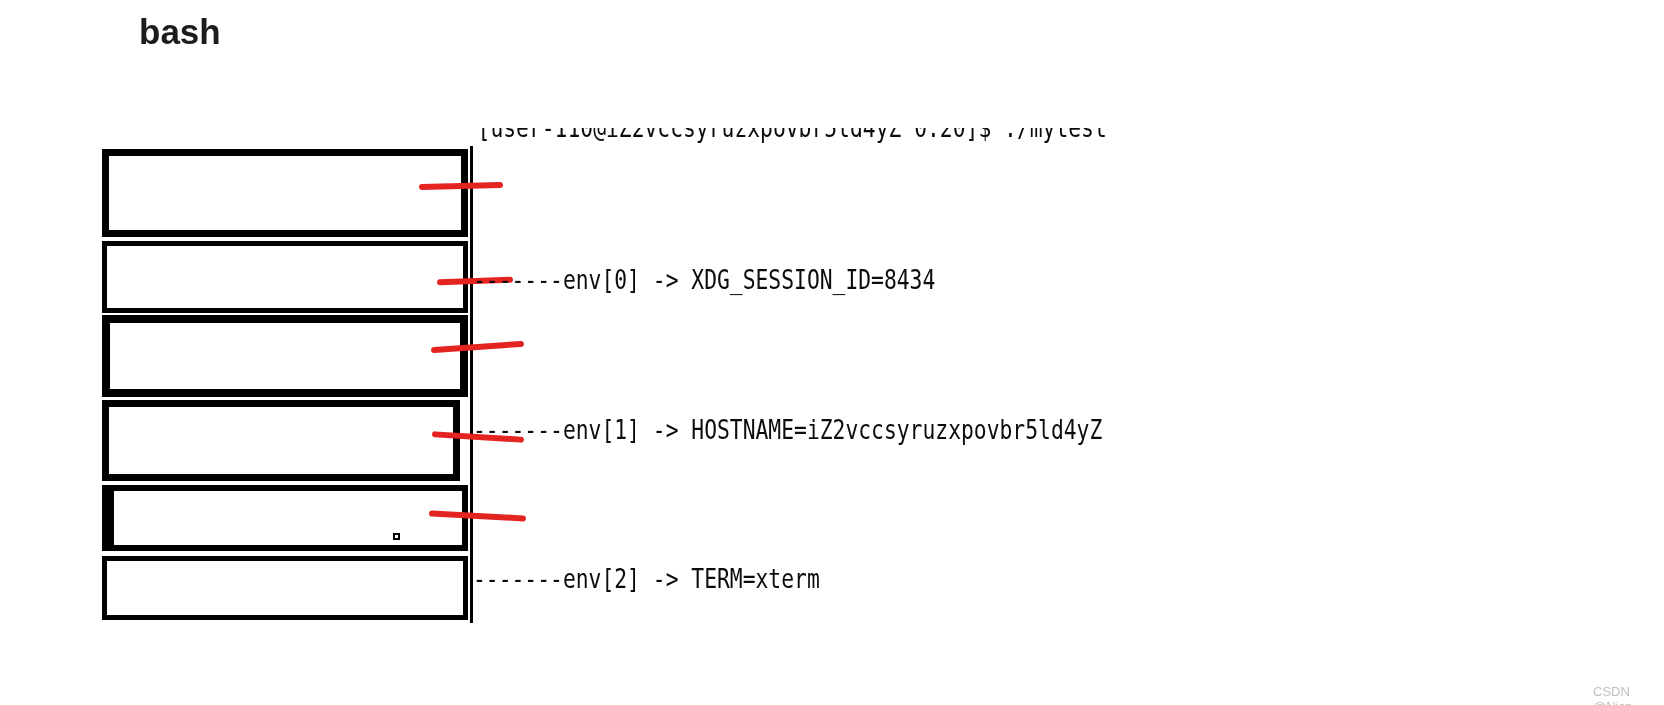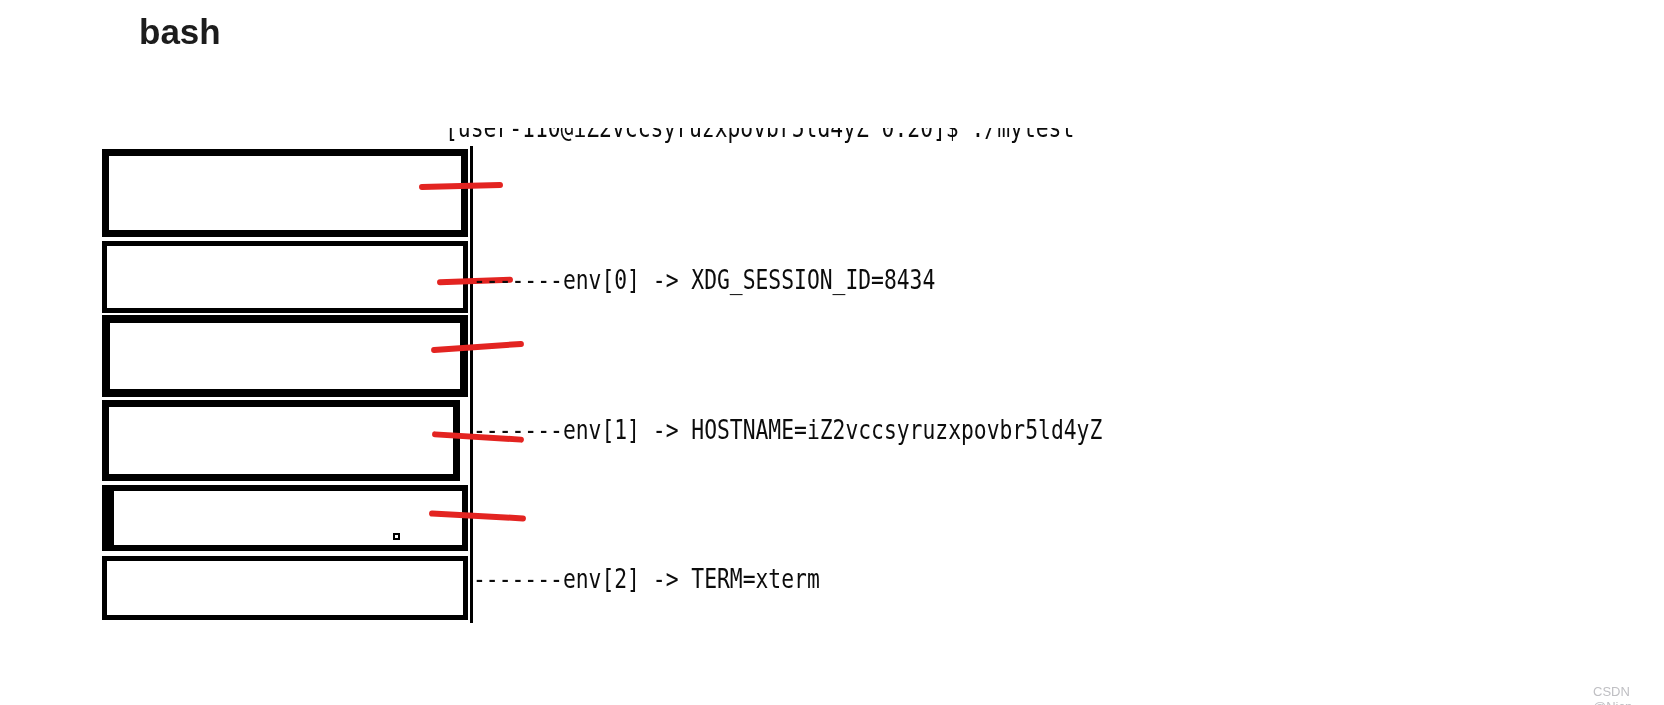--- a/index.html
+++ b/index.html
@@ -38,21 +38,21 @@
   .s3{left:431px;top:344px;width:93px;transform:rotate(-4deg);}
   .s4{left:432px;top:434px;width:92px;transform:rotate(3.5deg);}
   .s5{left:429px;top:513px;width:97px;transform:rotate(3deg);}
 
   
   .termfont{
     font-family:"DejaVu Sans Mono", monospace;font-size:27px;line-height:49.7px;
     color:#0c0c0c;white-space:pre;transform:scaleX(0.79);transform-origin:0 0;
   }
   .term-lines{position:absolute;left:473px;top:156px;width:1560px;}
-  .prompt-clip{position:absolute;left:445px;top:128px;width:820px;height:15px;overflow:hidden;}
+  .prompt-clip{position:absolute;left:459px;top:128px;width:820px;height:15px;overflow:hidden;text-align:right;}
   .prompt-clip .inner{margin-top:-25px;}
 
   .watermark{position:absolute;left:1593px;top:684px;font-size:13px;color:#bfbfc3;}
 </style>
 </head>
 <body>
 
 <div class="stage">
 
   <div class="lbl lbl-bash">bash</div>

